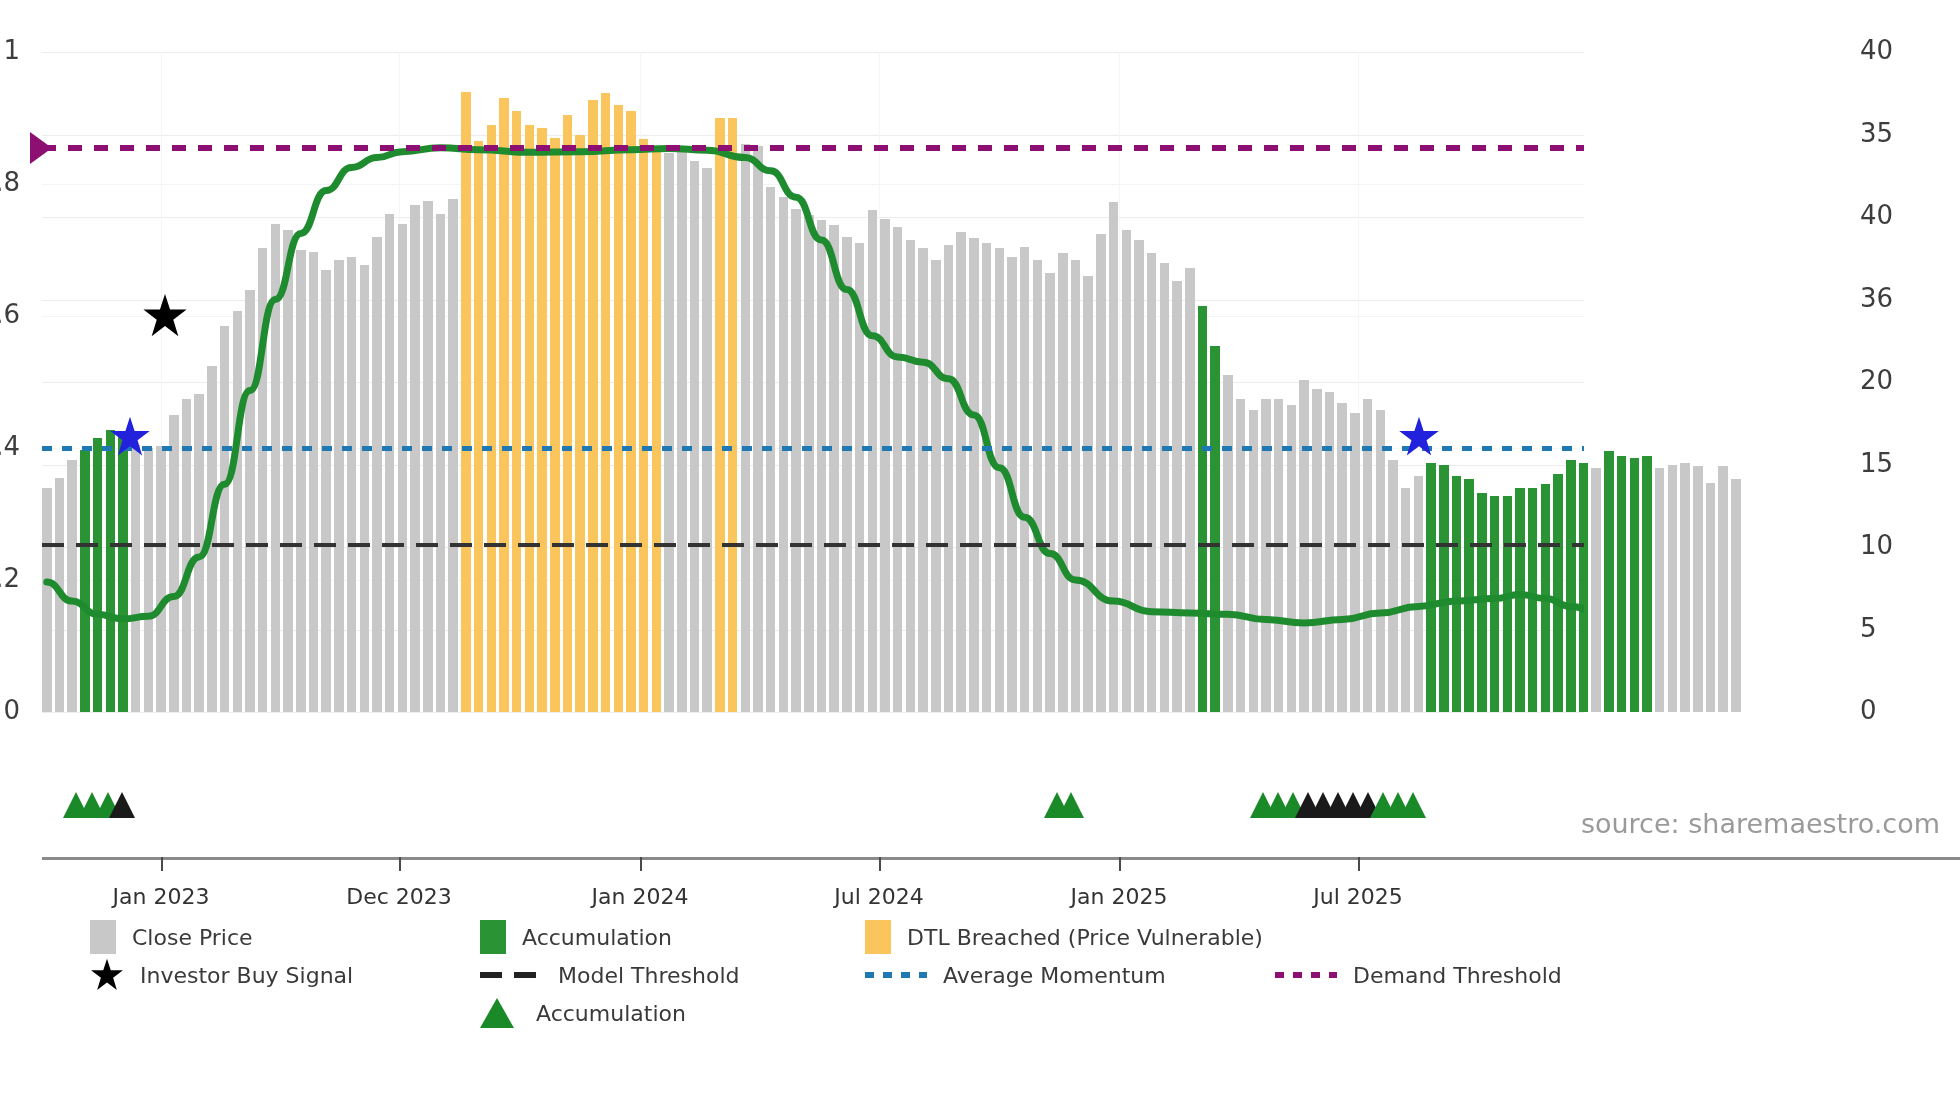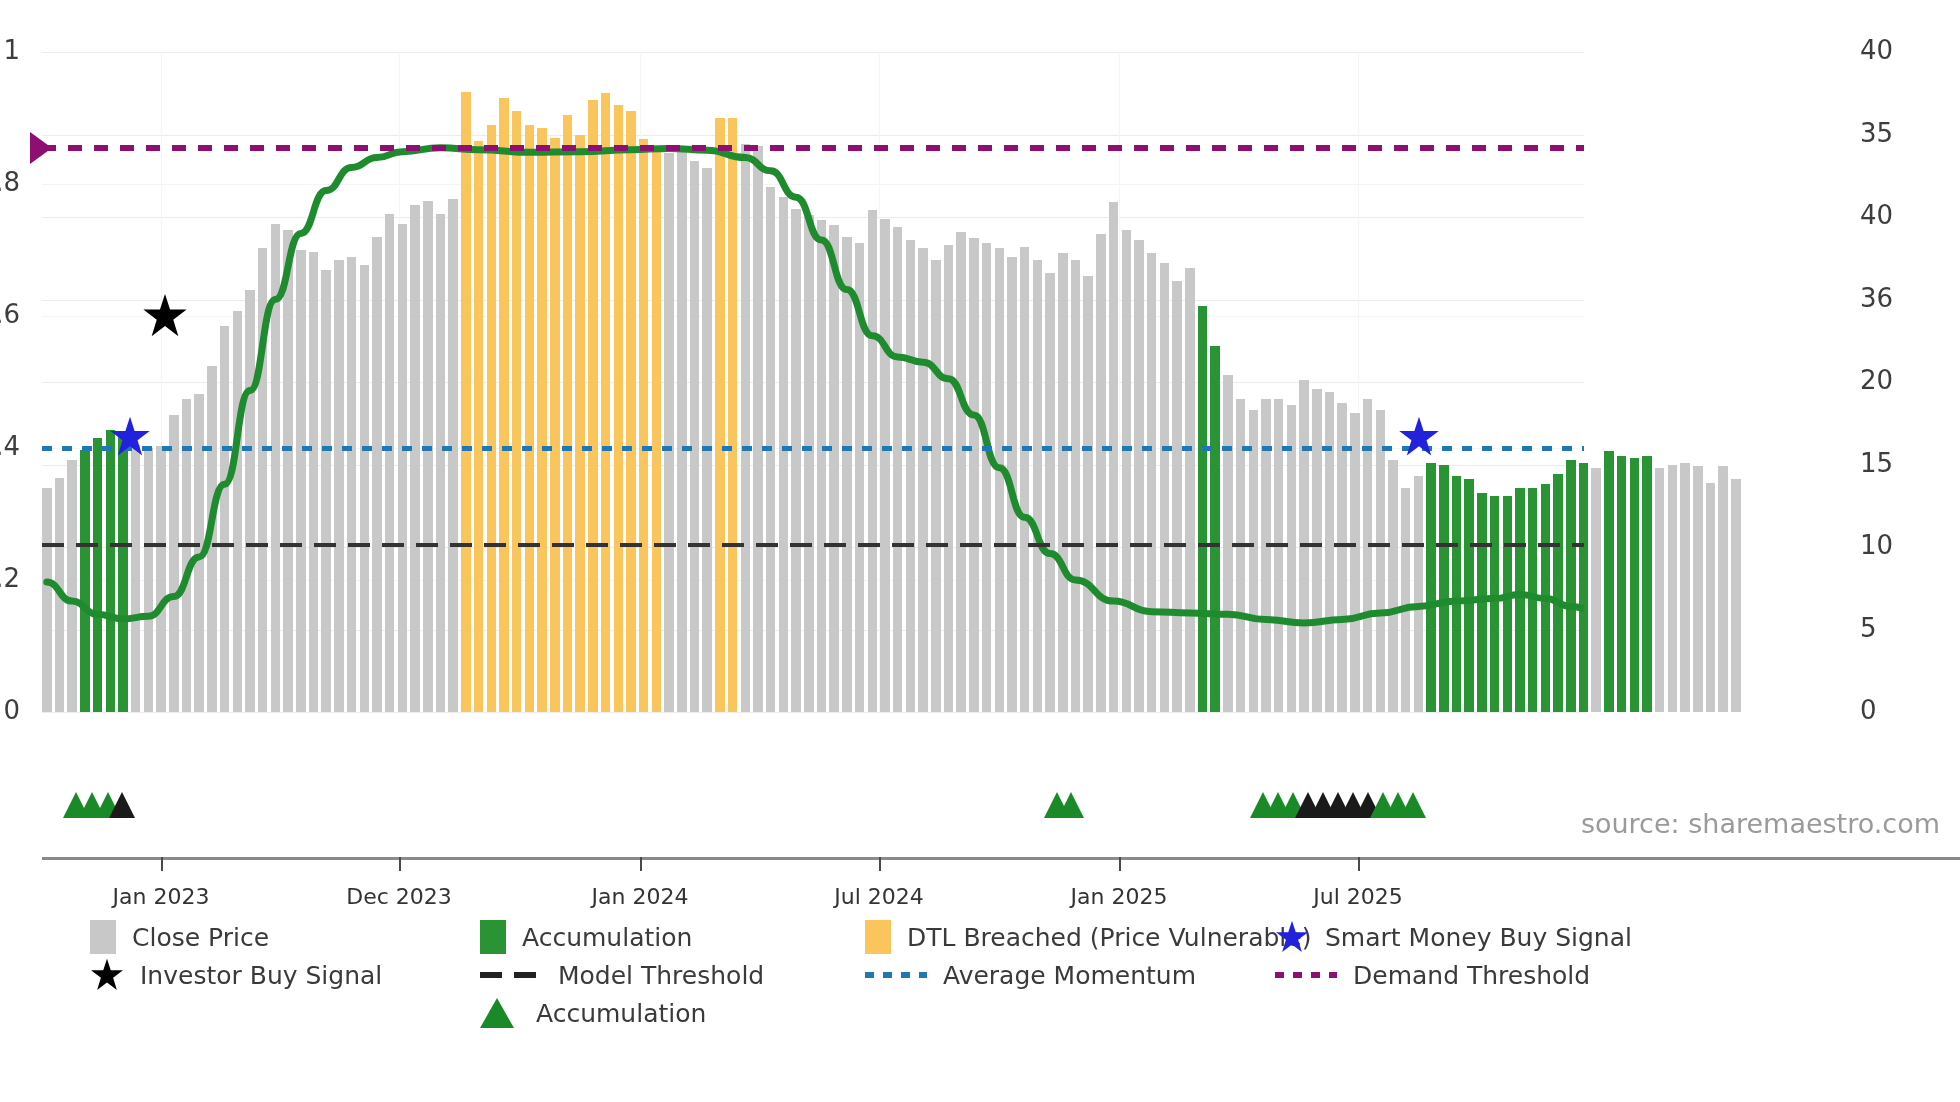--- a/index.html
+++ b/index.html
@@ -35,21 +35,21 @@
   #xaxis{position:absolute;left:42px;top:857px;width:1918px;height:3px;background:#8a8a8a;}
   .tick{position:absolute;top:857px;width:2px;height:14px;background:#4a4a4a;}
 
   
   #source{position:absolute;right:20px;top:808px;font-size:27px;color:#9a9a9a;}
 
   
   #legend{position:absolute;left:90px;top:918px;width:1860px;}
   .lgrow{position:relative;height:38px;}
   .lgitem{position:absolute;display:flex;align-items:center;height:38px;}
-  .lgtext{font-size:25px;color:#3a3a3a;white-space:nowrap;}
+  .lgtext{font-size:22px;color:#3a3a3a;white-space:nowrap;}
   .sw{margin-right:16px;display:inline-block;}
   .sw-box{width:26px;height:34px;}
   .sw-line{width:62px;height:7px;}
   .sw-dots{width:62px;height:6px;}
   .sw-dash{width:62px;height:6px;}
 </style>
 </head>
 <body>
 
 <div id="root">
@@ -301,26 +301,20 @@
           <span class="lgtext">Close Price</span>
         </div>
         <div class="lgitem" style="left: 390px;">
           <span class="sw sw-box" style="background: rgb(42, 148, 52);"></span>
           <span class="lgtext">Accumulation</span>
         </div>
         <div class="lgitem" style="left: 775px;">
           <span class="sw sw-box" style="background: rgb(251, 197, 94);"></span>
           <span class="lgtext">DTL Breached (Price Vulnerable)</span>
         </div>
-        <div class="lgitem" style="left: 1185px;">
-          <span class="sw" style="width: 34px; height: 34px;"><svg width="34" height="34" viewBox="0 0 100 100">
-              <polygon points="50,2 61,36 97,36 68,58 79,94 50,72 21,94 32,58 3,36 39,36" fill="#2222dd"></polygon>
-            </svg></span>
-          <span class="lgtext">Smart Money Buy Signal</span>
-        </div>
       </div>
       <div class="lgrow">
         <div class="lgitem" style="left: 0px;">
           <span class="sw" style="width: 34px; height: 34px;"><svg width="34" height="34" viewBox="0 0 100 100">
               <polygon points="50,2 61,36 97,36 68,58 79,94 50,72 21,94 32,58 3,36 39,36" fill="#000000"></polygon>
             </svg></span>
           <span class="lgtext">Investor Buy Signal</span>
         </div>
         <div class="lgitem" style="left: 390px;">
           <span class="sw sw-dash" style="background-image: repeating-linear-gradient(to right, rgb(34, 34, 34) 0px, rgb(34, 34, 34) 22px, transparent 22px, transparent 34px);"></span>

